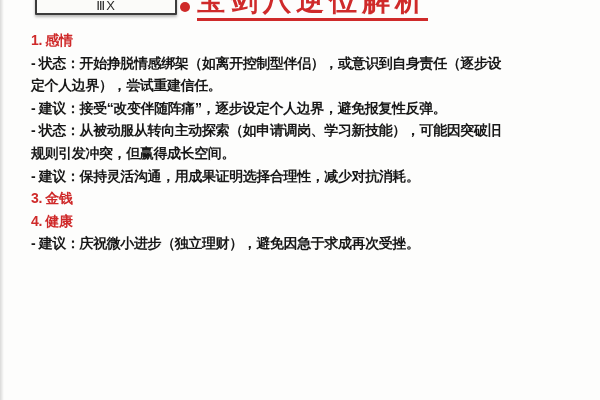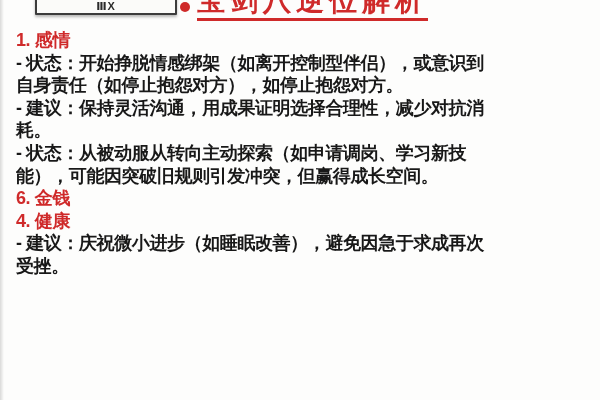--- a/index.html
+++ b/index.html
@@ -16,62 +16,63 @@
   }
   
   .card-thumb{
     position:absolute;left:35px;top:-52px;width:138px;height:63px;
     background:#fbfbf9;border:2px solid #3c3c3c;border-radius:1px;
     box-shadow:0 2px 3px rgba(0,0,0,0.28);
     overflow:hidden;
   }
   .card-thumb .frag{
     position:absolute;bottom:1px;left:50%;transform:translateX(-50%);
-    font-size:11px;font-weight:700;color:#2b2b2b;letter-spacing:1px;
+    font-size:13px;font-weight:400;color:#2b2b2b;letter-spacing:1px;
     line-height:1;
     text-align:right;
   }
   
   .title-bullet{
     position:absolute;left:180px;top:2px;width:10px;height:10px;border-radius:50%;
     background:#cf2a2a;
   }
   .doc-title{
     position:absolute;left:197px;top:-16px;
     color:#cf2a2a;font-weight:700;font-size:28px;line-height:33px;
     letter-spacing:5px;white-space:nowrap;
     border-bottom:3px solid #cf2a2a;padding-bottom:1px;
   }
   
   .content{
-    position:absolute;left:1px;top:0;width:503px;
+    position:absolute;left:16px;top:0;width:503px;
     padding:29px 13px 0 15px;box-sizing:border-box;
     color:#181818;
-    font-size:18px;font-weight:700;line-height:22.6px;
+    font-size:14px;font-weight:700;line-height:22.6px;
     letter-spacing:-0.4px;
   }
   .sec-heading{color:#cf2a2a;margin:0;}
   .sec-item{margin:0;}
 </style>
 </head>
 <body>
 
 <div class="page">
 
   <div class="card-thumb">
     <span class="frag">ⅢX</span>
   </div>
 
   <div class="title-bullet"></div>
   <div class="doc-title">宝剑八逆位解析</div>
 
   <div class="content" id="sections">
       <div class="sec-heading">1. 感情</div>
-      <div class="sec-item">- 状态：开始挣脱情感绑架（如离开控制型伴侣），或意识到自身责任（如停止抱怨对方），如停止抱怨对方。</div>
+      <div class="sec-item">- 状态：开始挣脱情感绑架（如离开控制型伴侣），或意识到自身责任（逐步设定个人边界），尝试重建信任。</div>
+      <div class="sec-item">- 建议：接受“改变伴随阵痛”，逐步设定个人边界，避免报复性反弹。</div>
+      <div class="sec-item">- 状态：从被动服从转向主动探索（如申请调岗、学习新技能），可能因突破旧规则引发冲突，但赢得成长空间。</div>
       <div class="sec-item">- 建议：保持灵活沟通，用成果证明选择合理性，减少对抗消耗。</div>
-      <div class="sec-item">- 状态：从被动服从转向主动探索（如申请调岗、学习新技能），可能因突破旧规则引发冲突，但赢得成长空间。</div>
-      <div class="sec-heading">6. 金钱</div>
+      <div class="sec-heading">3. 金钱</div>
       <div class="sec-heading">4. 健康</div>
-      <div class="sec-item">- 建议：庆祝微小进步（如睡眠改善），避免因急于求成再次受挫。</div>
+      <div class="sec-item">- 建议：庆祝微小进步（独立理财），避免因急于求成再次受挫。</div>
     </div>
 
   <div class="edge-shade"></div>
 </div>
 
 </body></html>

